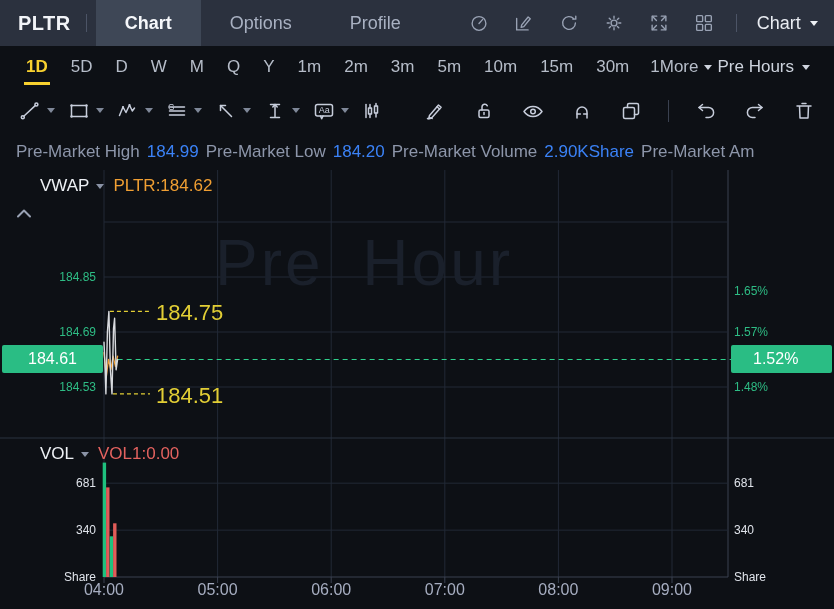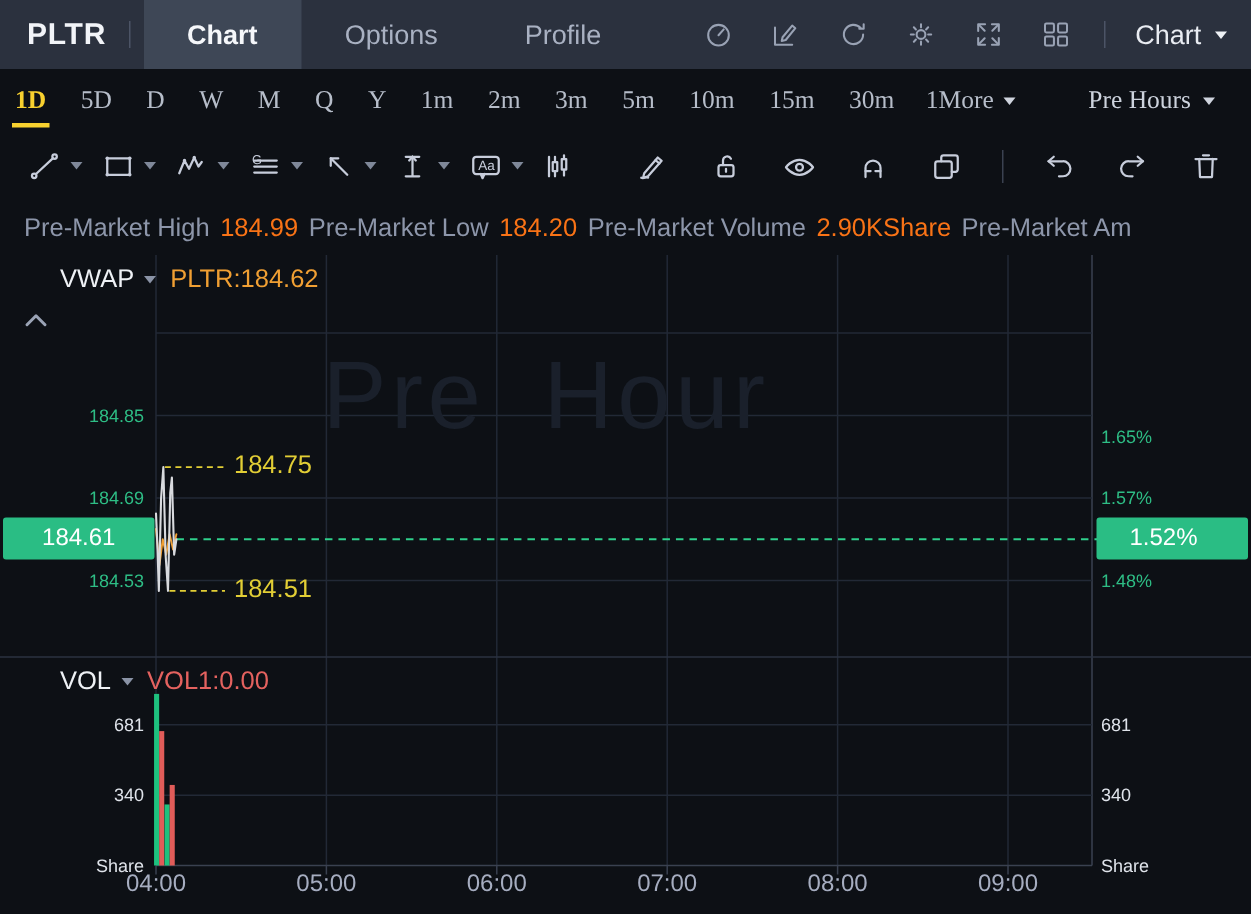--- a/index.html
+++ b/index.html
@@ -21,58 +21,58 @@
   .topbar { position:absolute; top:0; left:0; right:0; height:46px; background:#2b313e; display:flex; align-items:center; }
   .symbol { font-size:20px; font-weight:600; color:#f2f4f8; padding:0 15px 0 18px; letter-spacing:.5px; cursor:pointer; }
   .tabs { display:flex; height:100%; margin-left:9px; }
   .tab { display:flex; align-items:center; padding:0 29px; font-size:18px; color:#a9b1c2; cursor:pointer; }
   .tab.active { background:#3e4756; color:#f5f7fa; font-weight:700; }
   .topbar-icons { display:flex; align-items:center; gap:23px; margin-left:38px; color:#99a2b4; }
   .topbar-icons .icon { cursor:pointer; }
   .topbar-right { display:flex; align-items:center; gap:9px; margin-left:20px; color:#e9ecf2; font-size:18px; cursor:pointer; }
 
   
-  .tfbar { position:absolute; top:46px; left:0; right:0; height:42px; display:flex; align-items:center; padding-left:8px;font-family:Liberation Serif, serif; }
+  .tfbar { position:absolute; top:46px; left:0; right:0; height:42px; display:flex; align-items:center; padding-left:24px; }
   .tf { font-size:17px; color:#b6bdc9; margin-right:19px; padding:8px 2px; cursor:pointer; }
   .tf.active { color:#f8d12f; font-weight:700; border-bottom:3px solid #f8d12f; padding-bottom:5px; }
   .tf-more { display:flex; align-items:center; gap:6px; font-size:17px; color:#b6bdc9; cursor:pointer; }
   .session { margin-left:auto; display:flex; align-items:center; gap:8px; font-size:17px; color:#cdd3dd; padding-right:24px; cursor:pointer; }
 
   
   .toolbar { position:absolute; top:88px; left:0; right:0; height:45px; display:flex; align-items:center; padding:0 18px; color:#c7cddb; }
   .tool { display:flex; align-items:center; gap:5px; margin-right:12px; cursor:pointer; }
   .tool .caret { border-top-color:#7f8899; }
   .grp2 { margin-left:auto; display:flex; align-items:center; gap:25px; }
   .tb-div { width:1px; height:22px; background:#3a4150; }
 
   
   .infobar { position:absolute; top:133px; left:0; right:0; height:37px; display:flex; align-items:center; padding-left:16px; font-size:17px; white-space:nowrap; overflow:hidden; }
   .info-label { color:#8d96aa; }
-  .info-value { color:#f97316; margin:0 7px; }
+  .info-value { color:#3b82f6; margin:0 7px; }
 
   
   .chart-region { position:absolute; top:170px; left:0; width:834px; height:439px; }
   #chart-svg { position:absolute; left:0; top:0; }
   .watermark { position:absolute; left:104px; top:56px; width:520px; text-align:center; font-size:64px; color:#1a202b; letter-spacing:3px; word-spacing:18px; white-space:nowrap; pointer-events:none; }
   .pane-header { position:absolute; display:flex; align-items:center; gap:9px; font-size:17px; }
   #price-header { left:8px; top:6px; }
   #vol-header { left:8px; top:274px; }
   .indicator-name { color:#eef1f5; cursor:pointer; display:flex; align-items:center; gap:7px;margin-left:32px; }
   .vwap-value { color:#f09f33; }
   .vol-value { color:#e4625f; }
   .collapse-chevron { position:absolute; left:15px; top:38px; color:#9aa3b5; cursor:pointer; }
   .axis-label { position:absolute; font-size:12px; height:20px; line-height:20px; }
   .axis-label.left { left:0; width:96px; text-align:right; }
   .axis-label.right { left:734px; }
   .green { color:#2ebd85; }
   .white { color:#dfe3ea; }
   .last-box { position:absolute; width:101px; height:28px; background:#2abd84; color:#ffffff; font-size:16px; display:flex; align-items:center; border-radius:2px; top:175px; }
   #last-price-box { left:2px; justify-content:center; }
   #last-pct-box { left:731px; padding-left:22px; }
-  .marker-label { position:absolute; left:156px; color:#e2ce35; font-size:17px; }
+  .marker-label { position:absolute; left:156px; color:#e2ce35; font-size:22px; }
   #high-marker-label { top:130px; }
   #low-marker-label { top:213px; }
   .x-label { position:absolute; top:411px; width:64px; text-align:center; font-size:16px; color:#a6adc0; }
 </style>
 </head>
 <body>
 
 <div class="topbar">
   <div class="symbol">PLTR</div>
   <div class="vdiv"></div>

